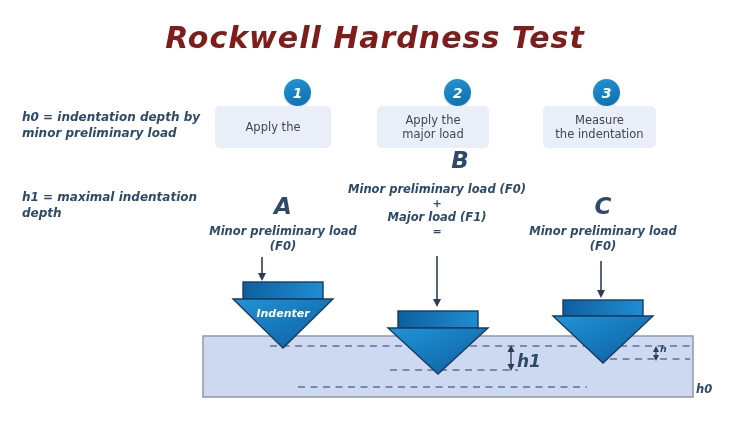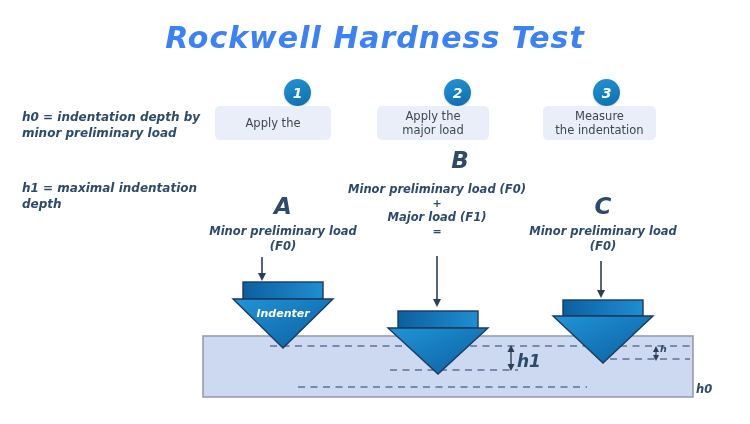--- a/index.html
+++ b/index.html
@@ -12,31 +12,31 @@
   .hand{font-style:italic;font-weight:700;color:#2e4a6b;}
 
   .title{
     position:absolute;left:0;right:0;top:20px;text-align:center;
     font-size:30px;letter-spacing:1px;
   }
 
   .legend-item{position:absolute;left:22px;width:200px;font-size:12px;line-height:16px;}
   .legend-1{top:109px;}
   .legend-2{top:159px;}
-  .legend-3{top:180px;}
+  .legend-3{top:189px;}
 
   .step-circle{
     position:absolute;width:27px;height:27px;border-radius:50%;
     background:linear-gradient(160deg,#1f8ccd 20%,#0e6fae 95%);
     color:#ffffff;display:flex;align-items:center;justify-content:center;
     font-size:14px;font-style:italic;font-weight:700;
     box-shadow:0 1px 2px rgba(20,60,100,.25);
   }
   .step-box{
-    position:absolute;height:34px;border-radius:5px;background:#e9eef8;
+    position:absolute;height:42px;border-radius:5px;background:#e9eef8;
     display:flex;flex-direction:column;align-items:center;justify-content:center;
     color:#3e4653;font-size:11.5px;line-height:14px;text-align:center;
   }
   #circle-1{left:284px;top:79px;}
   #circle-2{left:444px;top:79px;}
   #circle-3{left:593px;top:79px;}
   #box-1{left:215px;top:106px;width:116px;}
   #box-2{left:377px;top:106px;width:112px;}
   #box-3{left:543px;top:106px;width:113px;}
 
@@ -118,21 +118,21 @@
     <g stroke="#2c3e55" stroke-width="1.6" fill="#2c3e55">
       <line x1="262" y1="257" x2="262" y2="274"></line>
       <polygon points="262,281 258,273 266,273" stroke="none"></polygon>
       <line x1="437" y1="256" x2="437" y2="299"></line>
       <polygon points="437,307 433,299 441,299" stroke="none"></polygon>
       <line x1="601" y1="261" x2="601" y2="290"></line>
       <polygon points="601,298 597,290 605,290" stroke="none"></polygon>
     </g>
   </svg>
 
-  <div class="title hand" style="color:#3b82f6">Rockwell Hardness Test</div>
+  <div class="title hand" style="color:#7f1d1d">Rockwell Hardness Test</div>
 
   <div class="legend-item legend-1 hand">h0 = indentation depth by minor preliminary load</div>
   <div class="legend-item legend-3 hand">h1 = maximal indentation depth</div>
 
   <div class="step-circle" id="circle-1">
     <span>1</span>
   </div>
   <div class="step-box" id="box-1">
     <span>Apply the</span>
   </div>

